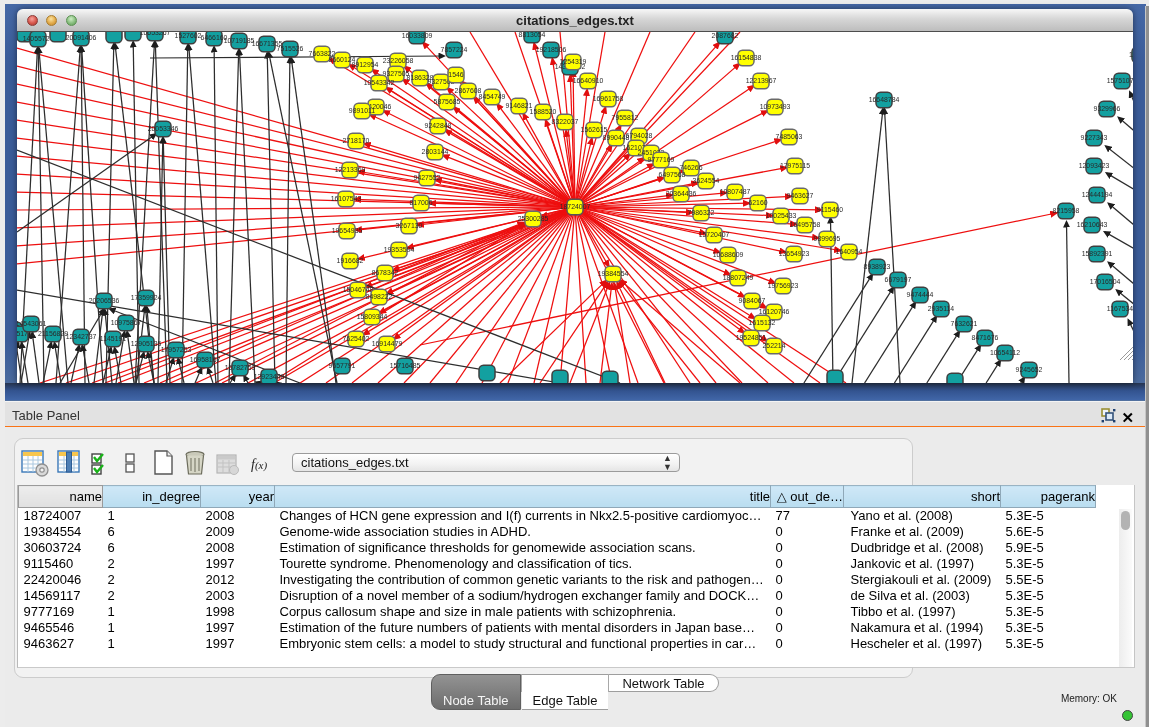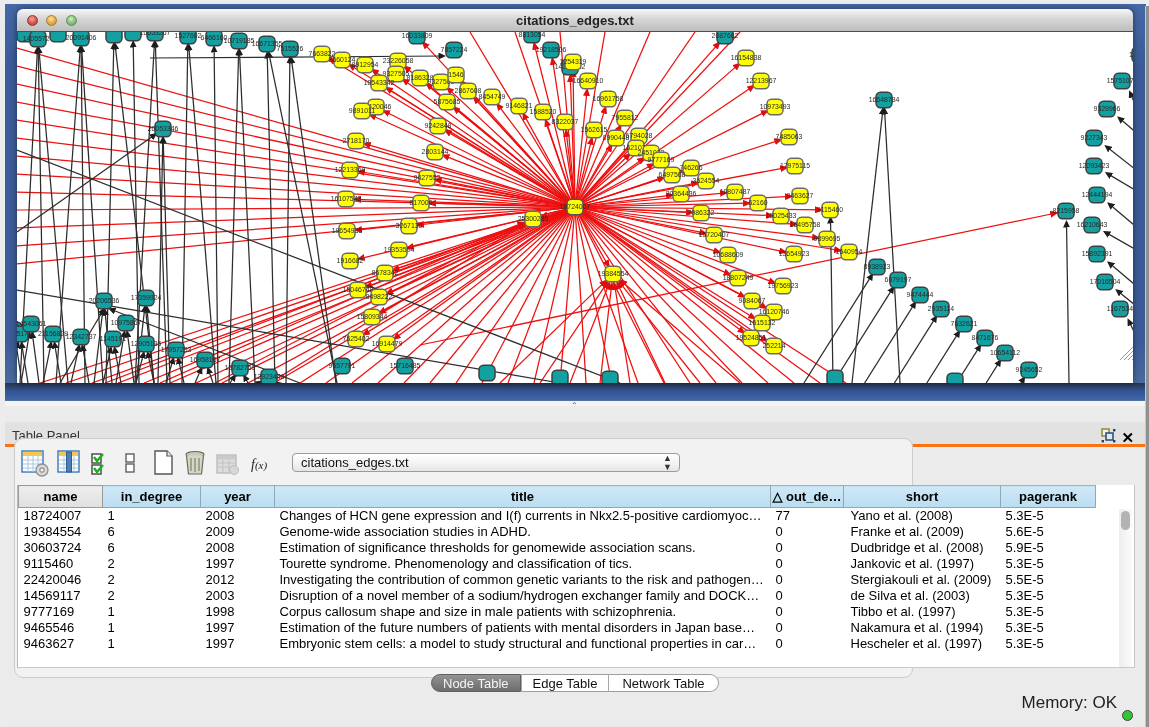--- a/index.html
+++ b/index.html
@@ -5,42 +5,42 @@
 #stage{position:relative;width:1149px;height:727px}
 #desk{position:absolute;left:5px;top:4px;width:1141px;height:397px;background:linear-gradient(#4568a6,#3b5c99 15%,#3b5c99 85%,#52719f)}
 #deskshade{position:absolute;left:5px;top:383px;width:1141px;height:17px;background:linear-gradient(#26344f,#33538f 45%,#4166a8)}
 #rstrip{position:absolute;right:0;top:6px;width:4px;height:721px;background:#909090;border-left:1px solid #c7c7c7}
 #win{position:absolute;left:17px;top:9px;width:1116px;height:374px;border-radius:6px 6px 0 0;box-shadow:0 0 6px rgba(0,0,0,.5)}
 #tbar{position:absolute;left:0;top:0;width:100%;height:23px;border-radius:6px 6px 0 0;background:linear-gradient(#f7f7f7,#d6d6d6 45%,#bdbdbd);border-bottom:1px solid #4d4d4d}
 #tbar .tl{position:absolute;top:6px;width:11px;height:11px;border-radius:50%}
 #ttl{position:absolute;left:0;right:0;top:4px;text-align:center;font-size:13px;font-weight:bold;color:#222}
 #content{position:absolute;left:0;top:23px;width:1116px;height:351px;background:#fff;overflow:hidden}
 #panel{position:absolute;left:5px;top:401px;width:1141px;height:326px;background:#ebebeb}
-#phead{position:absolute;left:0;top:21px;width:100%;height:25px;background:#e2e2e2;border-bottom:3px solid #f97316}
+#phead{position:absolute;left:0;top:1px;width:100%;height:25px;background:#e2e2e2;border-bottom:1px solid #f97316}
 #ptop{position:absolute;left:0;top:0;width:100%;height:5px;background:#f4f4f4}
 #chev{position:absolute;left:566px;top:0px;font-size:8px;color:#555}
 #phead .t{position:absolute;left:7px;top:6px;font-size:13px;color:#333}
 #pbox{position:absolute;left:9px;top:37px;width:899px;height:240px;background:#f2f2f2;border:1px solid #ccc;border-radius:9px}
 #toolbar{position:absolute;left:0px;top:11px;height:30px;width:100%}
 #combo{position:absolute;left:277px;top:3px;width:388px;height:19px;border:1px solid #9b9b9b;border-radius:4px;background:linear-gradient(#fff,#f2f2f2 60%,#e5e5e5);font-size:13px;color:#111;line-height:17px;padding-left:8px}
 #combo .ar{position:absolute;right:7px;top:0;font-size:9px;line-height:9px;color:#333}
 #tview{position:absolute;left:2px;top:46px;width:1118px;height:183px;background:#fff;border-right:1px solid #c5c5c5;border-left:1px solid #b9b9b9;border-bottom:1px solid #c9c9c9}
 table.tp{position:absolute;left:0;top:0;border-collapse:collapse;table-layout:fixed;width:1077px;font-size:13px;background:#fff}
-table.tp th{height:22px;font-weight:bold;text-align:center;background:linear-gradient(#cfe8f7,#b9ddf0);border:1px solid #8fa8b8;border-top:1px solid #9ab3c3;font-size:13px;padding:0}
+table.tp th{height:22px;font-weight:normal;text-align:right;background:linear-gradient(#cfe8f7,#b9ddf0);border:1px solid #8fa8b8;border-top:1px solid #9ab3c3;font-size:13px;padding:0}
 table.tp th.g{background:linear-gradient(#ededed,#e0e0e0);border:1px solid #9a9a9a}
 table.tp td{height:16px;padding:0 0 0 5px;white-space:nowrap;overflow:hidden;color:#000}
 table.tp td.c{padding-left:7px}
 #vscroll{position:absolute;left:1101px;top:24px;width:13px;height:158px;background:linear-gradient(90deg,#ededed,#fbfbfb)}
 #vthumb{position:absolute;left:2px;top:2px;width:9px;height:19px;border-radius:5px;background:#b3b3b3}
 #tabs{position:absolute;left:426px;top:273px;height:18px;font-size:13px}
-#tabs .tab{float:left;height:18px;line-height:17px;padding:0 11px;background:#fff;border-top:1px solid #9e9e9e;border-bottom:1px solid #9e9e9e;color:#111}
+#tabs .tab{float:left;height:18px;line-height:17px;padding:17px 11px;background:#fff;border-top:1px solid #9e9e9e;border-bottom:1px solid #9e9e9e;color:#111}
 #tabs .tab.sel{background:linear-gradient(#939393,#6c6c6c);color:#f5f5f5;border:1px solid #5f5f5f;border-radius:9px 0 0 9px}
 #tabs .tab.last{border-radius:0 9px 9px 0;border-right:1px solid #9e9e9e}
 #tabs .sep{float:left;width:1px;height:18px;background:#a8a8a8}
-#mem{position:absolute;right:29px;top:292px;font-size:17px;color:#222}
+#mem{position:absolute;right:29px;top:292px;font-size:10px;color:#222}
 #memdot{position:absolute;right:13px;top:309px;width:11px;height:11px;border-radius:50%;background:#35c435;border:1px solid #444}
 #dock{position:absolute;right:30px;top:6px;width:15px;height:15px}
 #closex{position:absolute;right:12px;top:7px;font-size:15px;font-weight:bold;color:#000}
 </style></head><body>
 <div id="stage">
   <div id="desk"></div>
   <div id="deskshade"></div>
   <div id="win">
     <div id="content">
         <svg width="1116" height="351" viewBox="17 32 1116 351" style="position:absolute;left:0;top:0">

